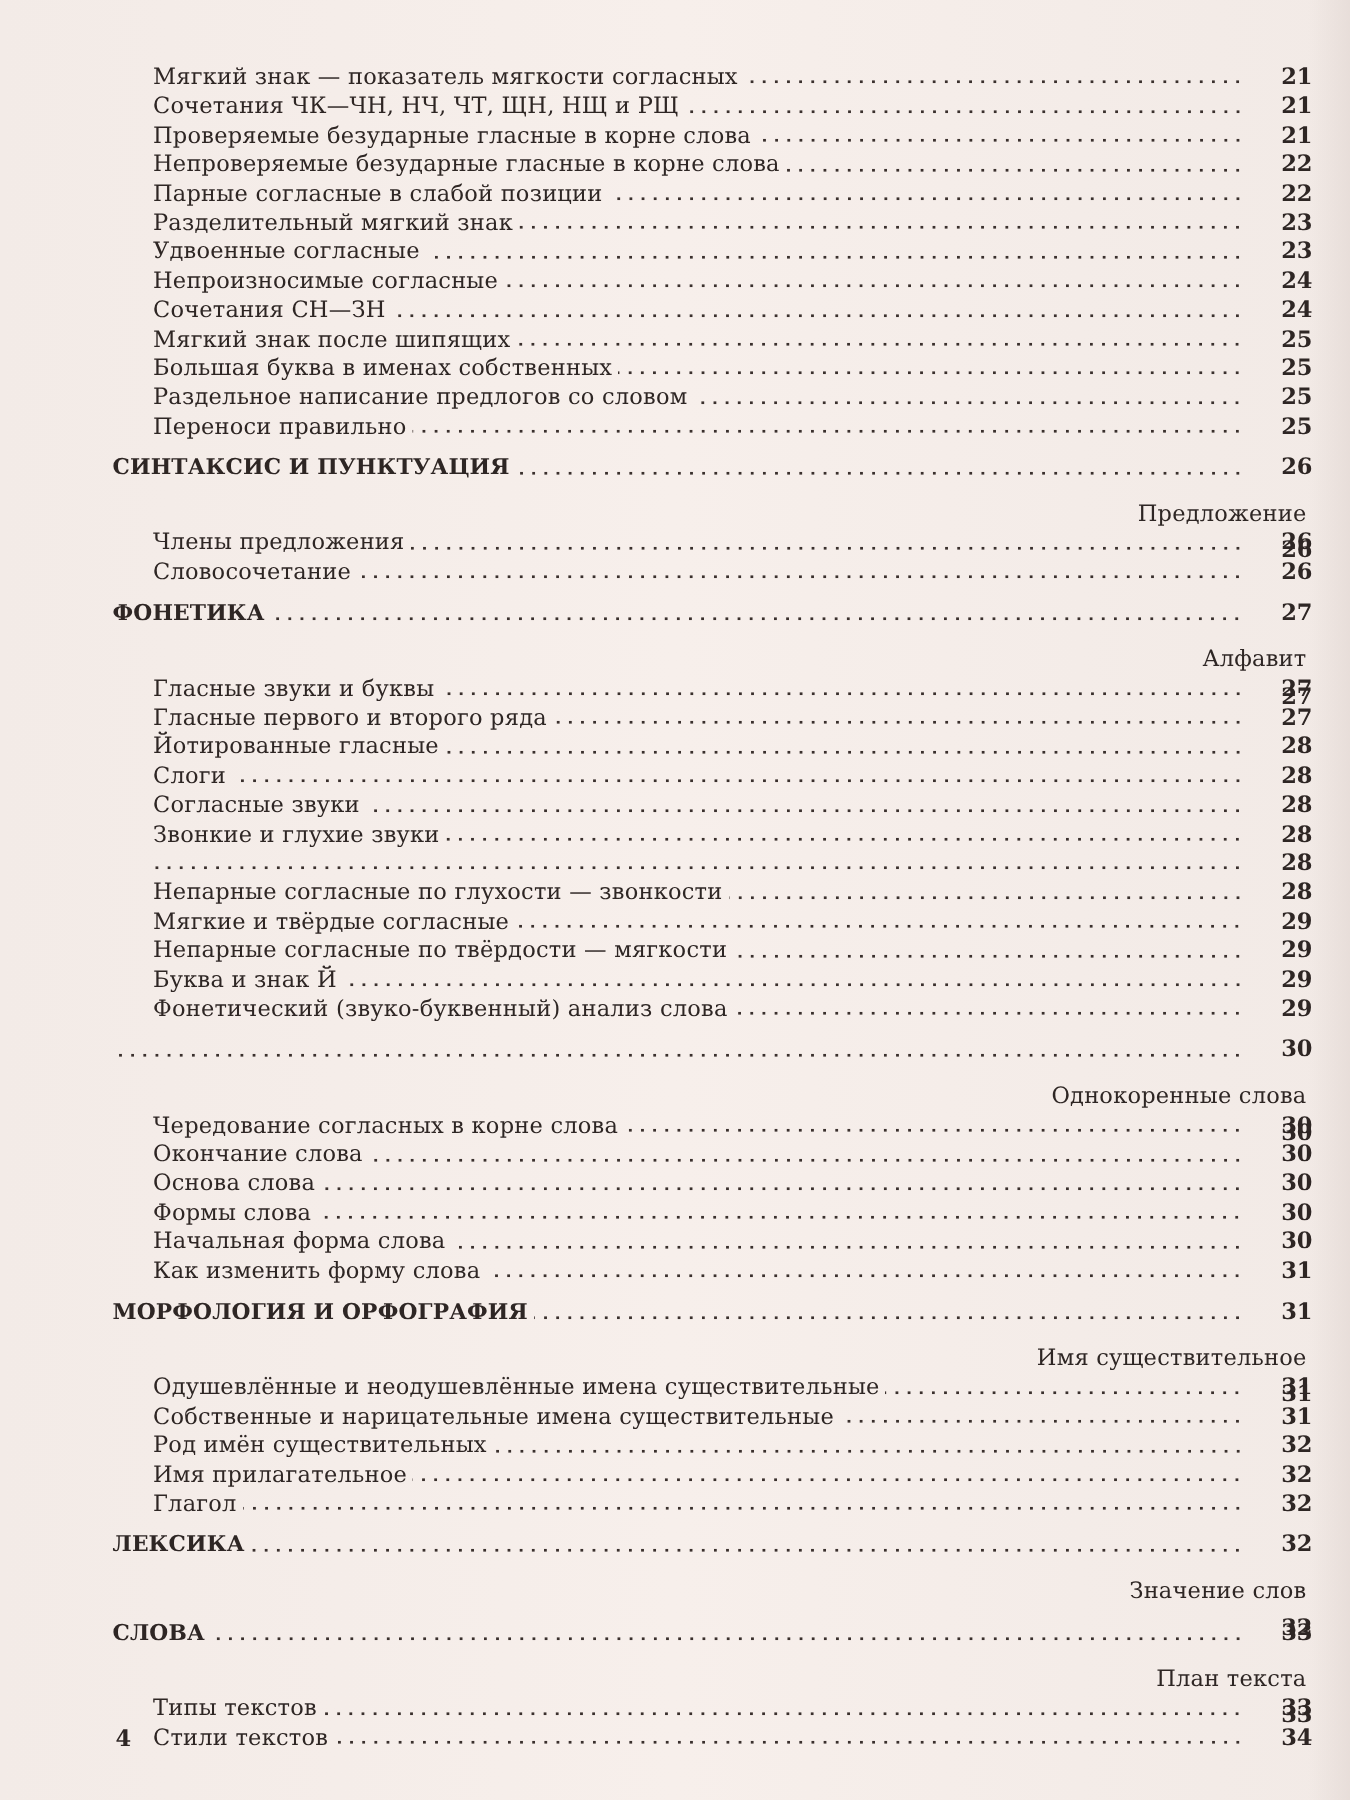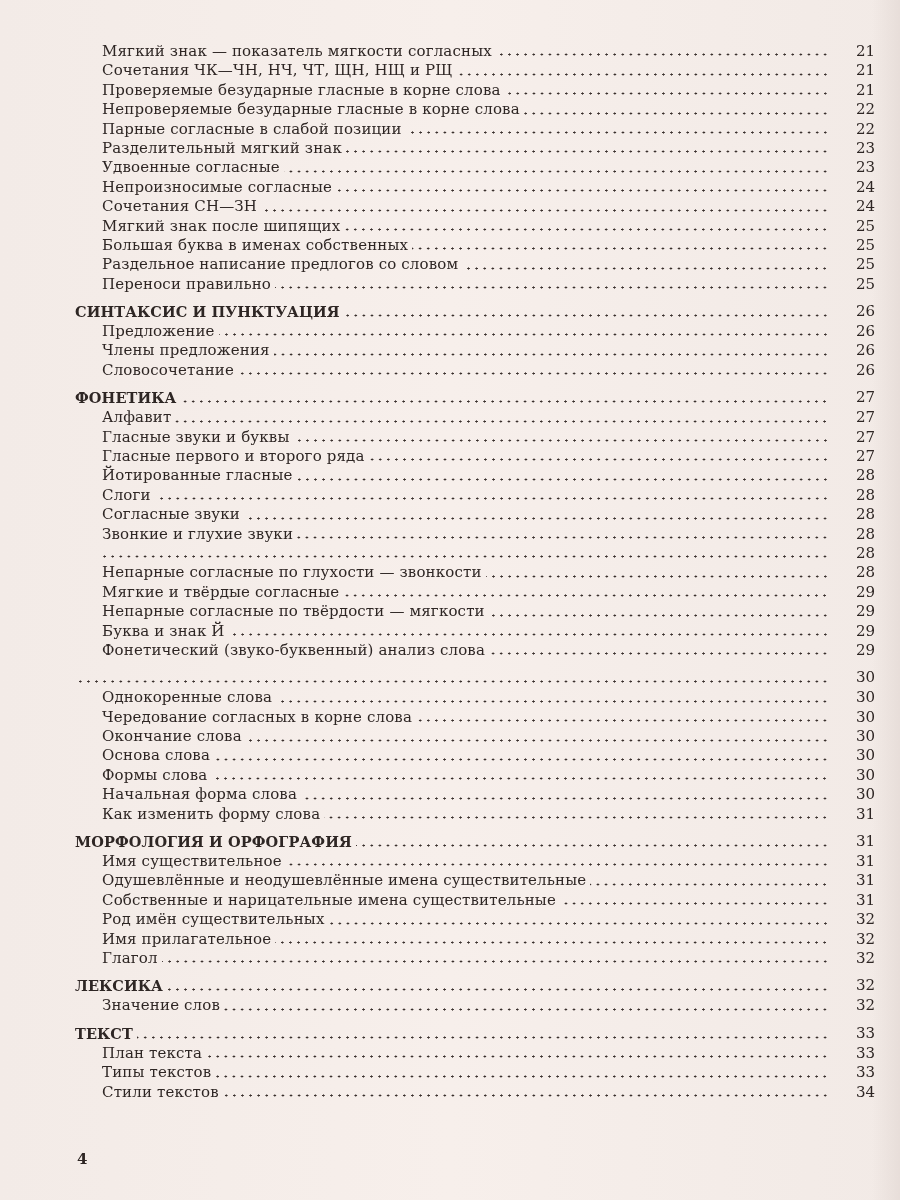--- a/index.html
+++ b/index.html
@@ -21,31 +21,31 @@
   .row {
     display: flex; align-items: flex-end; position: relative;
     height: 19.4px; line-height: 19.4px; font-size: 15px;
     letter-spacing: 0.15px;
   }
   .row.sub { padding-left: 27px; }
   .row.sect {
     font-weight: bold; font-size: 14.5px; letter-spacing: 0.1px;
     margin-top: 7px; height: 21px; line-height: 21px;
   }
-  .row.sect + .row.sub { margin-top: 0px; }
+  .row.sect + .row.sub { margin-top: 11px; flex-direction: column; }
   .row .label { white-space: nowrap; flex: 0 0 auto; padding-right: 4px; }
   .row .dots {
     flex: 1 1 auto; height: 1px; align-self: flex-end; margin-bottom: 5px;
     background-image: radial-gradient(circle, #3a302d 0.9px, rgba(0,0,0,0) 1.2px);
     background-size: 8.1px 3px; background-repeat: repeat-x;
     background-position: right center; height: 3px;
     margin-right: 20px;
   }
   .row .pg {
-    flex: 0 0 26px; text-align: right; font-weight: normal;
+    flex: 0 0 26px; text-align: right; font-weight: bold;
     font-size: 15px; letter-spacing: 0;
   }
   .page-number {
     position: absolute; left: 77px; top: 1150px;
     font-size: 15px; font-weight: bold;
   }
 </style>
 </head>
 <body>
 
@@ -284,21 +284,21 @@
       <span class="label">ЛЕКСИКА</span>
       <span class="dots"></span>
       <span class="pg">32</span>
     </div>
     <div class="row sub">
       <span class="label">Значение слов</span>
       <span class="dots"></span>
       <span class="pg">32</span>
     </div>
     <div class="row sect">
-      <span class="label">ТЕКСТ</span>
+      <span class="label">СЛОВА</span>
       <span class="dots"></span>
       <span class="pg">33</span>
     </div>
     <div class="row sub">
       <span class="label">План текста</span>
       <span class="dots"></span>
       <span class="pg">33</span>
     </div>
     <div class="row sub">
       <span class="label">Типы текстов</span>

